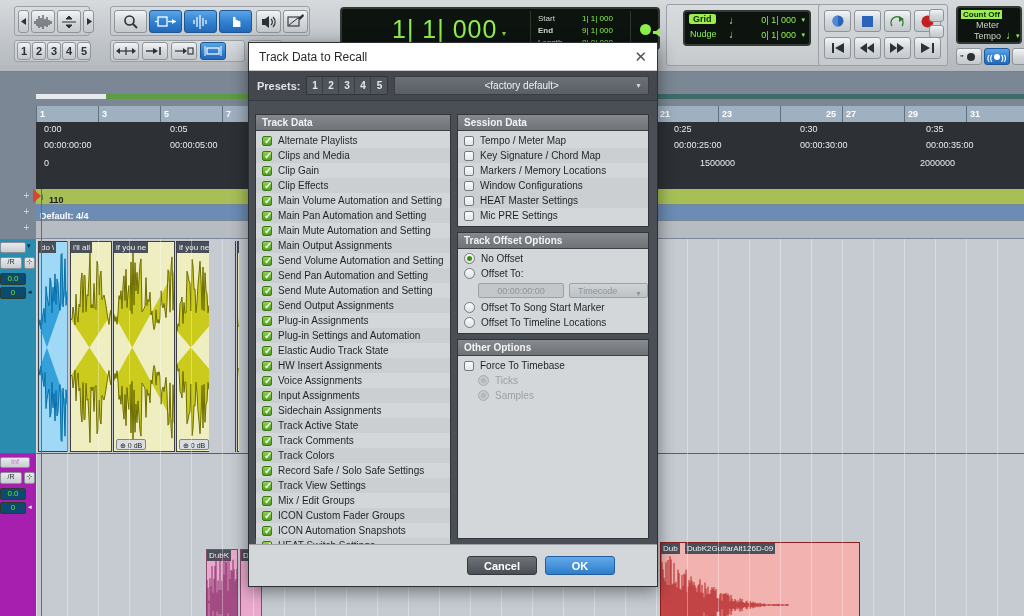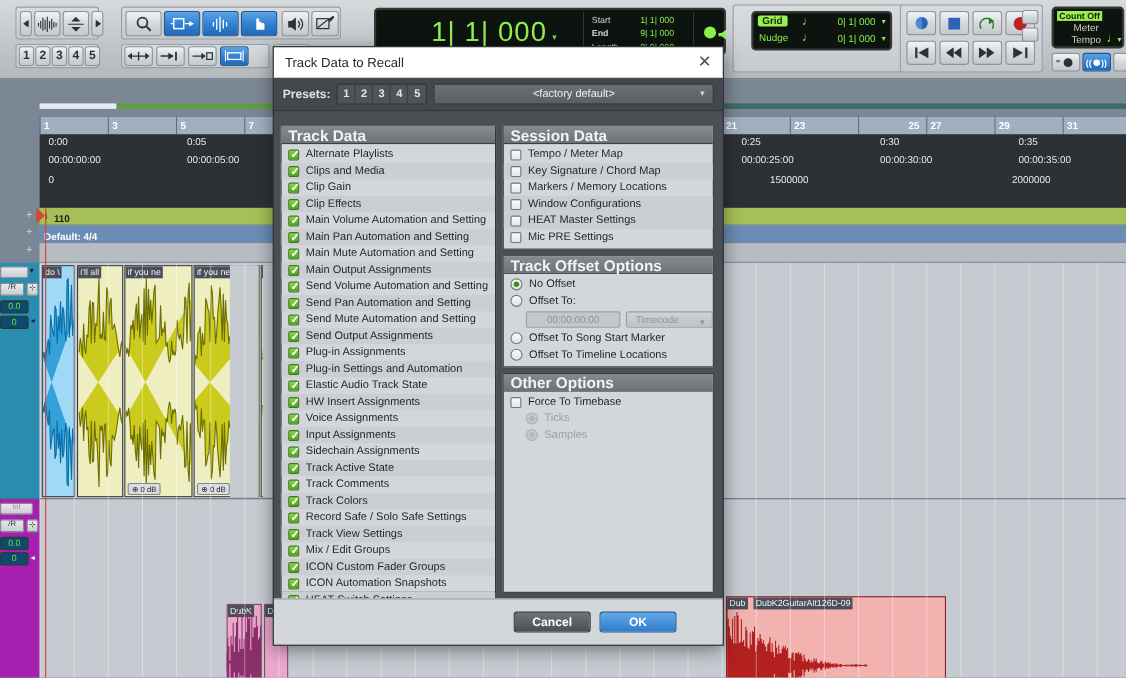--- a/index.html
+++ b/index.html
@@ -102,21 +102,21 @@
     border:1px solid #3a3e43; border-radius:2px; color:#eef1f3; font-size:10px;
     display:flex; align-items:center; justify-content:center; position:relative;
   }
   .preset-select .caret { position:absolute; right:6px; font-size:7px; color:#cfd4d8; }
 
   .panes { position:absolute; left:0; top:66px; right:0; bottom:42px; padding:5px 6px; display:flex; gap:6px; }
   .pane-col { display:flex; flex-direction:column; gap:5px; }
   .pane { background:#d4d7da; border:1px solid #32363a; display:flex; flex-direction:column; }
   .pane-hdr {
     height:16px; background:linear-gradient(#86898d,#6f7377);
-    color:#f2f4f5; font-size:14px; font-weight:bold; padding-left:6px; line-height:16px;
+    color:#f2f4f5; font-size:10px; font-weight:bold; padding-left:6px; line-height:16px;
     border-bottom:1px solid #3c4044;
   }
   .pane-body { padding:2px 0 3px 0; }
   .row { display:flex; align-items:center; height:15px; padding-left:6px; gap:6px; }
   .row.alt { background:#cbcfd2; }
   .row .txt { font-size:10px; color:#1f2225; white-space:nowrap; }
   .row.dim .txt { color:#9aa0a5; }
   .row.ind { padding-left:20px; }
 
   .cb { width:10px; height:10px; border:1px solid #73797e; background:linear-gradient(#fbfbfb,#e3e6e8);

